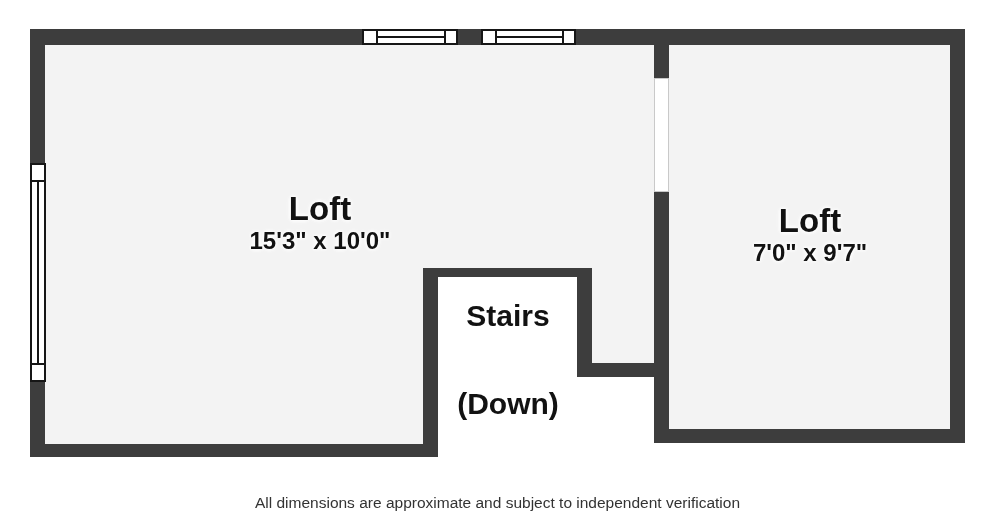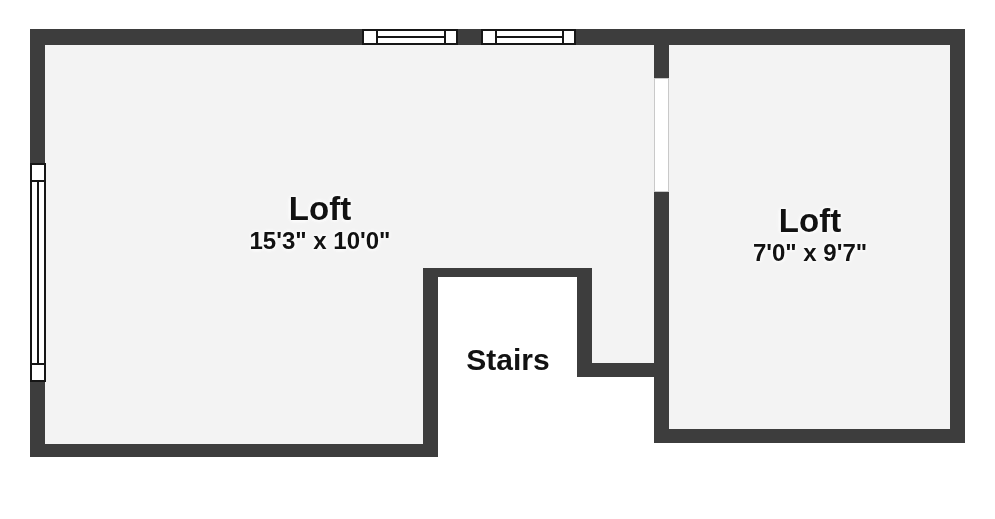--- a/index.html
+++ b/index.html
@@ -115,15 +115,17 @@
   <div class="room-label lbl-left">
     <div class="name">Loft</div>
     <div class="dims">15'3" x 10'0"</div>
   </div>
   <div class="room-label lbl-right">
     <div class="name">Loft</div>
     <div class="dims">7'0" x 9'7"</div>
   </div>
   <div class="room-label lbl-stairs">
     <div class="line">Stairs</div>
+    <div class="line">(Down)</div>
   </div>
 
+  <div class="disclaimer">All dimensions are approximate and subject to independent verification</div>
 </div>
 
 </body></html>

